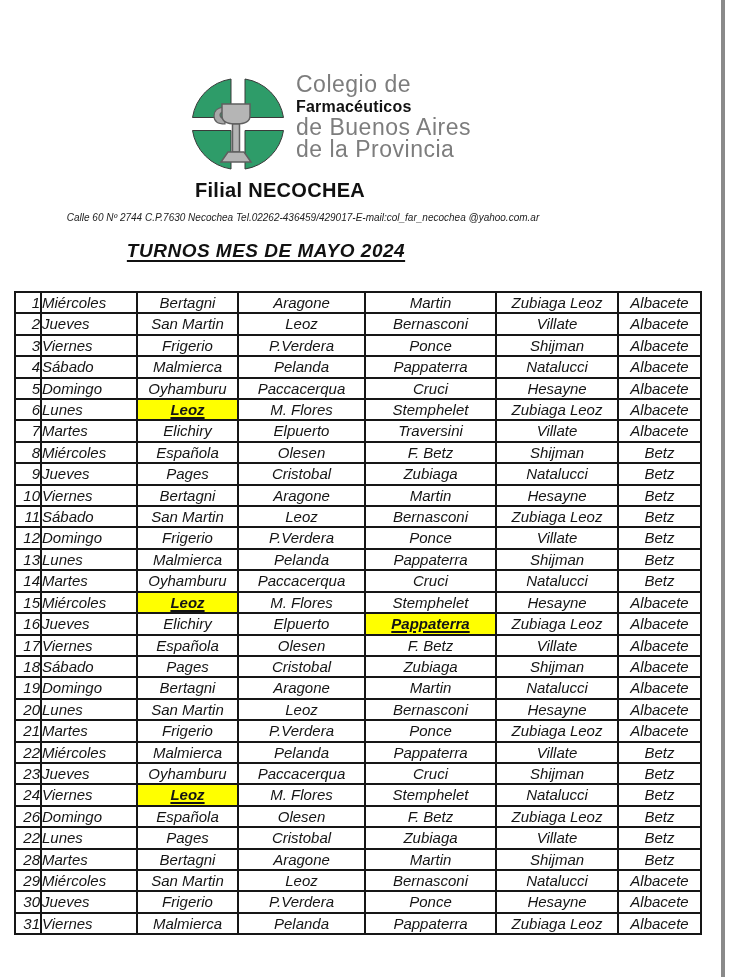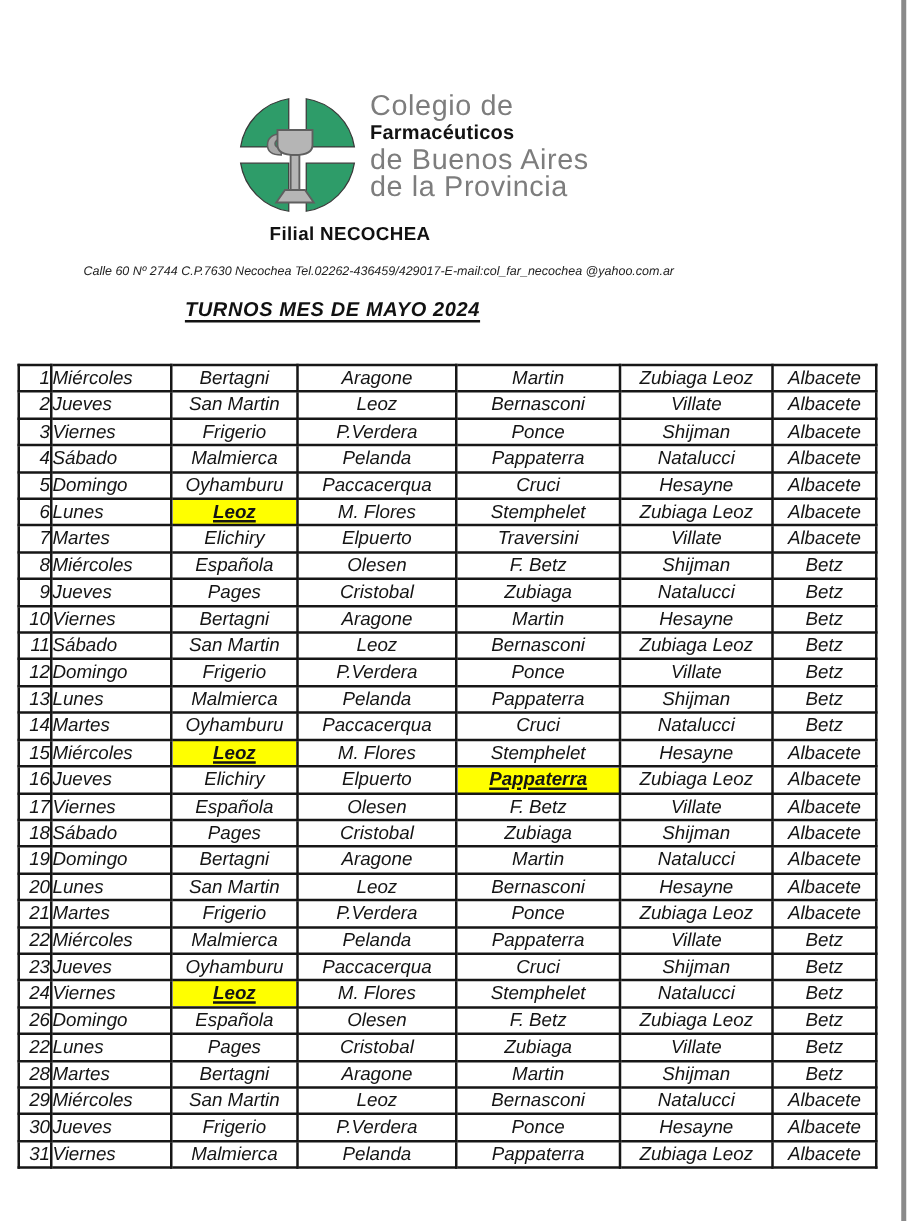--- a/index.html
+++ b/index.html
@@ -6,25 +6,25 @@
   body{width:730px;height:977px;background:#ffffff;font-family:"Liberation Sans",sans-serif;overflow:hidden;}
   .page{position:relative;width:730px;height:825px;background:#ffffff;}
   .scan-edge{position:absolute;left:721px;top:0;width:4px;height:977px;background:#8a8a8a;}
 
   
   .logo{position:absolute;left:184px;top:74px;width:110px;height:98px;}
   .org-text{position:absolute;left:296px;top:74px;line-height:21.5px;white-space:nowrap;}
   .org-gray{font-size:23px;color:#7d7d7d;letter-spacing:0.5px;}
   .org-black{font-size:16px;color:#121212;font-weight:bold;letter-spacing:0.2px;}
   .branch{position:absolute;left:0;top:179px;width:560px;text-align:center;
-          font-size:15px;font-weight:bold;color:#111;letter-spacing:0.3px;}
+          font-size:20px;font-weight:bold;color:#111;letter-spacing:0.3px;}
   .address{position:absolute;left:0;top:212px;width:606px;text-align:center;
            font-size:10px;font-style:italic;color:#222;}
   .doc-title{position:absolute;left:0;top:240px;width:532px;text-align:center;
-             font-size:16px;font-weight:bold;font-style:italic;color:#111;
+             font-size:19px;font-weight:bold;font-style:italic;color:#111;
              text-decoration:underline;text-decoration-thickness:2px;text-underline-offset:3px;
              letter-spacing:0.5px;}
 
   
   table.turnos{position:absolute;left:14px;top:291px;width:686px;border-collapse:collapse;
                table-layout:fixed;background:#fff;}
   table.turnos td{border:2px solid #161616;height:19.4px;line-height:19.4px;padding:0;
                   font-style:italic;font-size:15px;color:#141414;overflow:hidden;white-space:nowrap;}
   td.c-num{text-align:right;padding-right:3px;font-size:12.5px;}
   td.c-day{text-align:left;padding-left:5px;}

